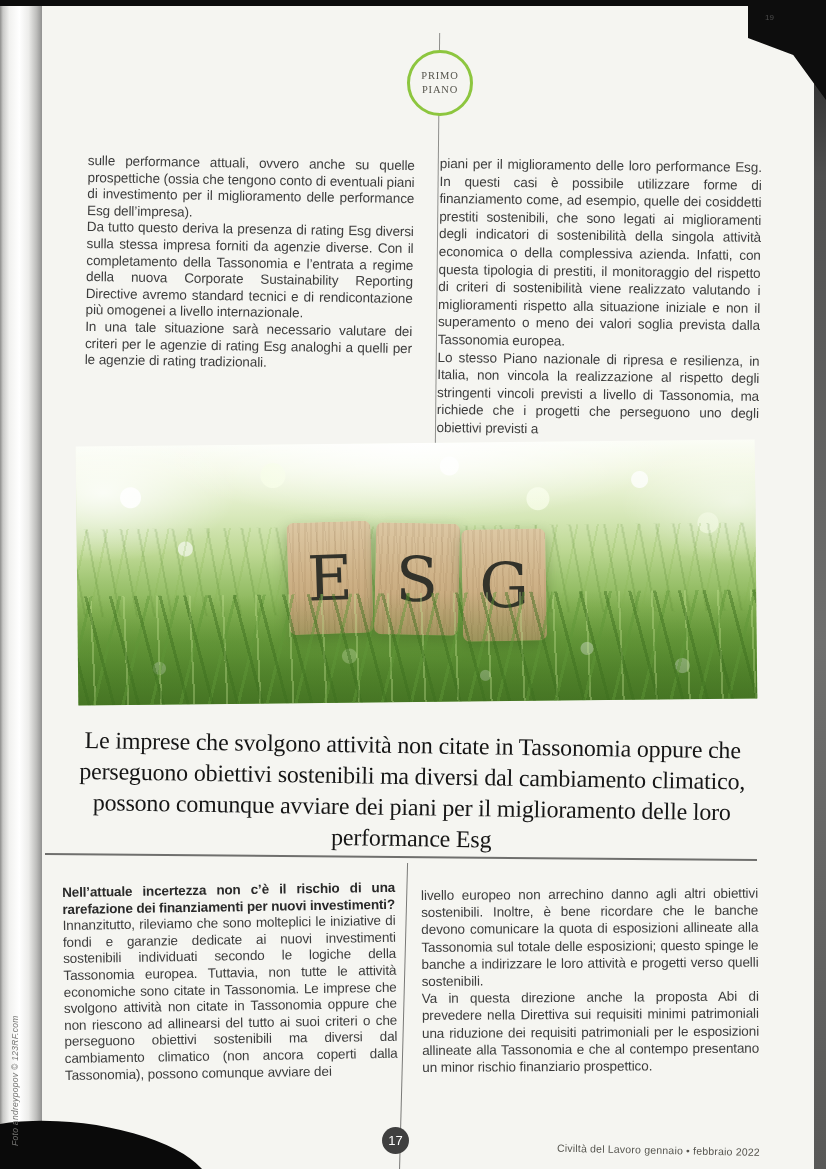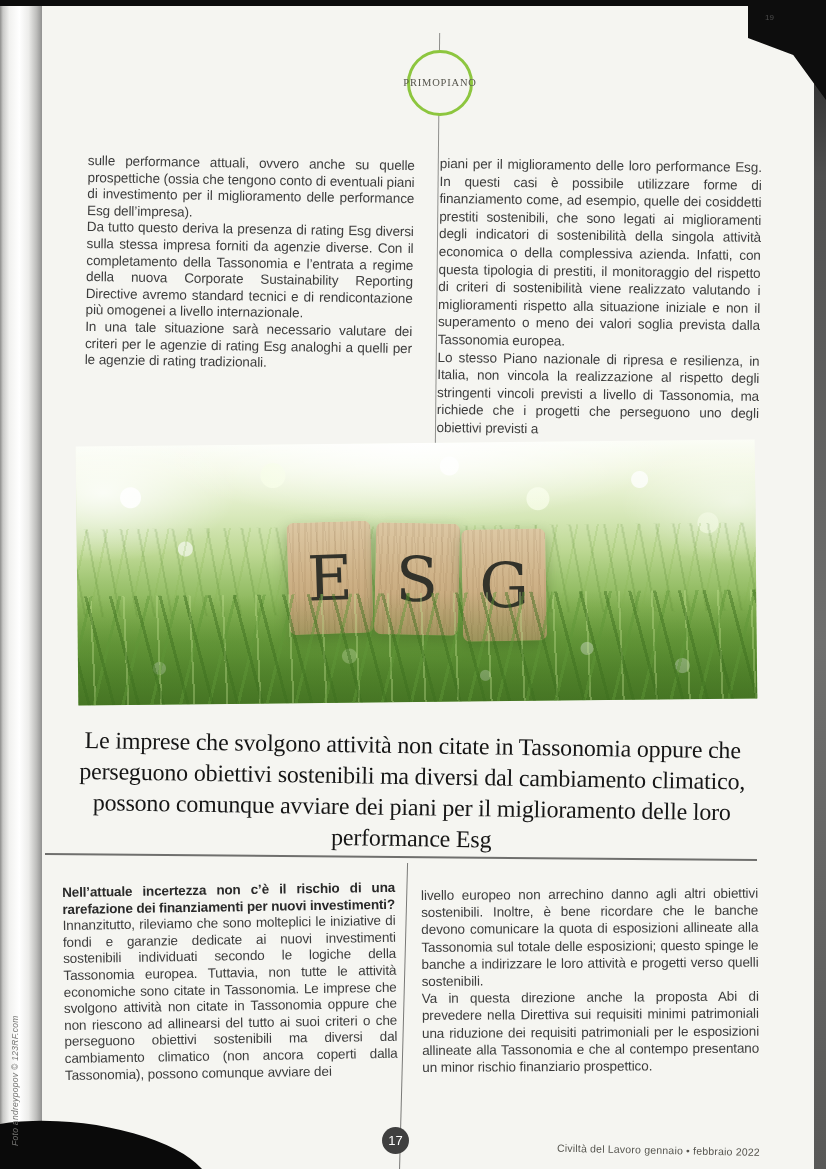--- a/index.html
+++ b/index.html
@@ -30,21 +30,21 @@
   }
   .bl-wedge{
     position:absolute;left:-55px;bottom:-52px;width:265px;height:98px;
     background:#0a0a0a;border-radius:50%;transform:rotate(7deg);z-index:6;
   }
   
   .rule-top-vert{position:absolute;left:437px;top:28px;width:1px;height:412px;background:#8f8f8c;transform:rotate(.6deg);z-index:3;}
   .badge{
     position:absolute;left:407px;top:45px;width:60px;height:60px;border-radius:50%;
     border:3px solid #8dc63f;background:#f5f5f1;z-index:4;
-    display:flex;flex-direction:row;align-items:center;justify-content:center;
+    display:flex;flex-direction:column;align-items:center;justify-content:center;
     font-family:"Liberation Serif", serif;font-size:10.5px;letter-spacing:.8px;
     color:#55544c;line-height:1.3;
   }
   
   .col{position:absolute;color:#3d3d3d;font-size:13.5px;line-height:16.6px;letter-spacing:-.1px;text-align:justify;z-index:3;}
   .col p{margin:0;}
   .col-tl{left:88px;top:148px;width:327px;transform:rotate(.9deg);transform-origin:0 0;}
   .col-tr{left:440px;top:150px;width:322px;line-height:17.6px;transform:rotate(.7deg);transform-origin:0 0;}
   .col-bl{left:62px;top:880px;width:333px;transform:rotate(-.9deg);transform-origin:0 0;}
   .col-br{left:421px;top:882px;width:337px;line-height:17.2px;transform:rotate(-.4deg);transform-origin:0 0;}

